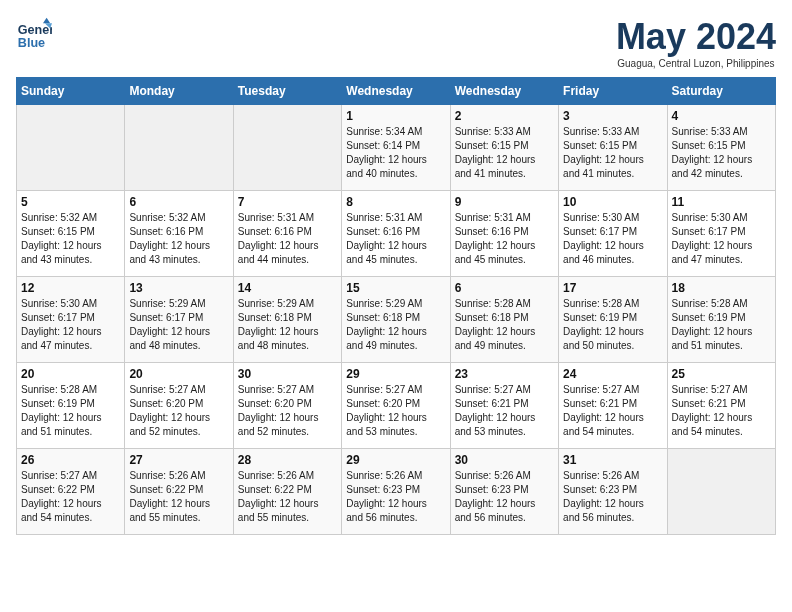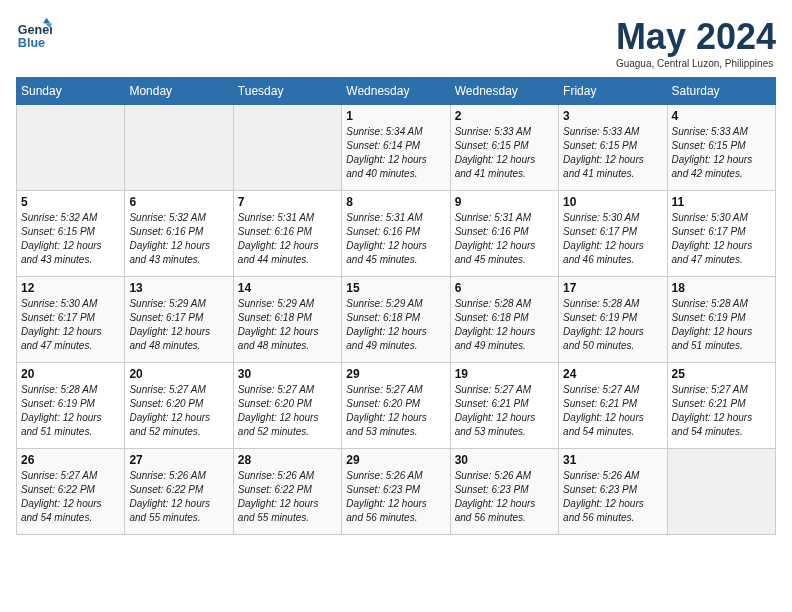--- a/index.html
+++ b/index.html
@@ -19,21 +19,21 @@
     .logo {
       display: flex;
       align-items: center;
       gap: 4px;
     }
     .logo-icon {
       width: 36px;
       height: 36px;
     }
     .title-block {
-      text-align: left;
+      text-align: center;
     }
     .month-title {
       font-size: 36px;
       font-weight: bold;
       color: #1a3a5c;
     }
     .location-title {
       font-size: 10px;
       color: #333;
     }
@@ -41,21 +41,21 @@
       width: 100%;
       border-collapse: collapse;
       font-size: 11px;
     }
     thead tr th {
       background-color: #2c6fad;
       color: #fff;
       padding: 6px 4px;
       text-align: left;
       font-size: 12px;
-      font-weight: normal;
+      font-weight: bold;
       border: 1px solid #2c6fad;
     }
     tbody tr td {
       border: 1px solid #ccc;
       vertical-align: top;
       padding: 4px 4px;
       width: 14.28%;
       height: 86px;
       background: #fff;
     }
@@ -68,21 +68,20 @@
     .day-num {
       font-weight: bold;
       font-size: 12px;
       margin-bottom: 2px;
       color: #111;
     }
     .day-info {
       font-size: 10px;
       color: #222;
       line-height: 1.4;
-      font-style: italic;
     }
     .empty-cell {
       background: #f0f0f0 !important;
     }
   </style>
 </head>
 <body>
 
 <div class="header">
   <div class="logo">
@@ -270,21 +269,21 @@
 and 52 minutes.</div>
         </td>
         <td>
           <div class="day-num">29</div>
           <div class="day-info" style="white-space: pre-line;">Sunrise: 5:27 AM
 Sunset: 6:20 PM
 Daylight: 12 hours
 and 53 minutes.</div>
         </td>
         <td>
-          <div class="day-num">19</div>
+          <div class="day-num">23</div>
           <div class="day-info" style="white-space: pre-line;">Sunrise: 5:27 AM
 Sunset: 6:21 PM
 Daylight: 12 hours
 and 53 minutes.</div>
         </td>
         <td>
           <div class="day-num">24</div>
           <div class="day-info" style="white-space: pre-line;">Sunrise: 5:27 AM
 Sunset: 6:21 PM
 Daylight: 12 hours

